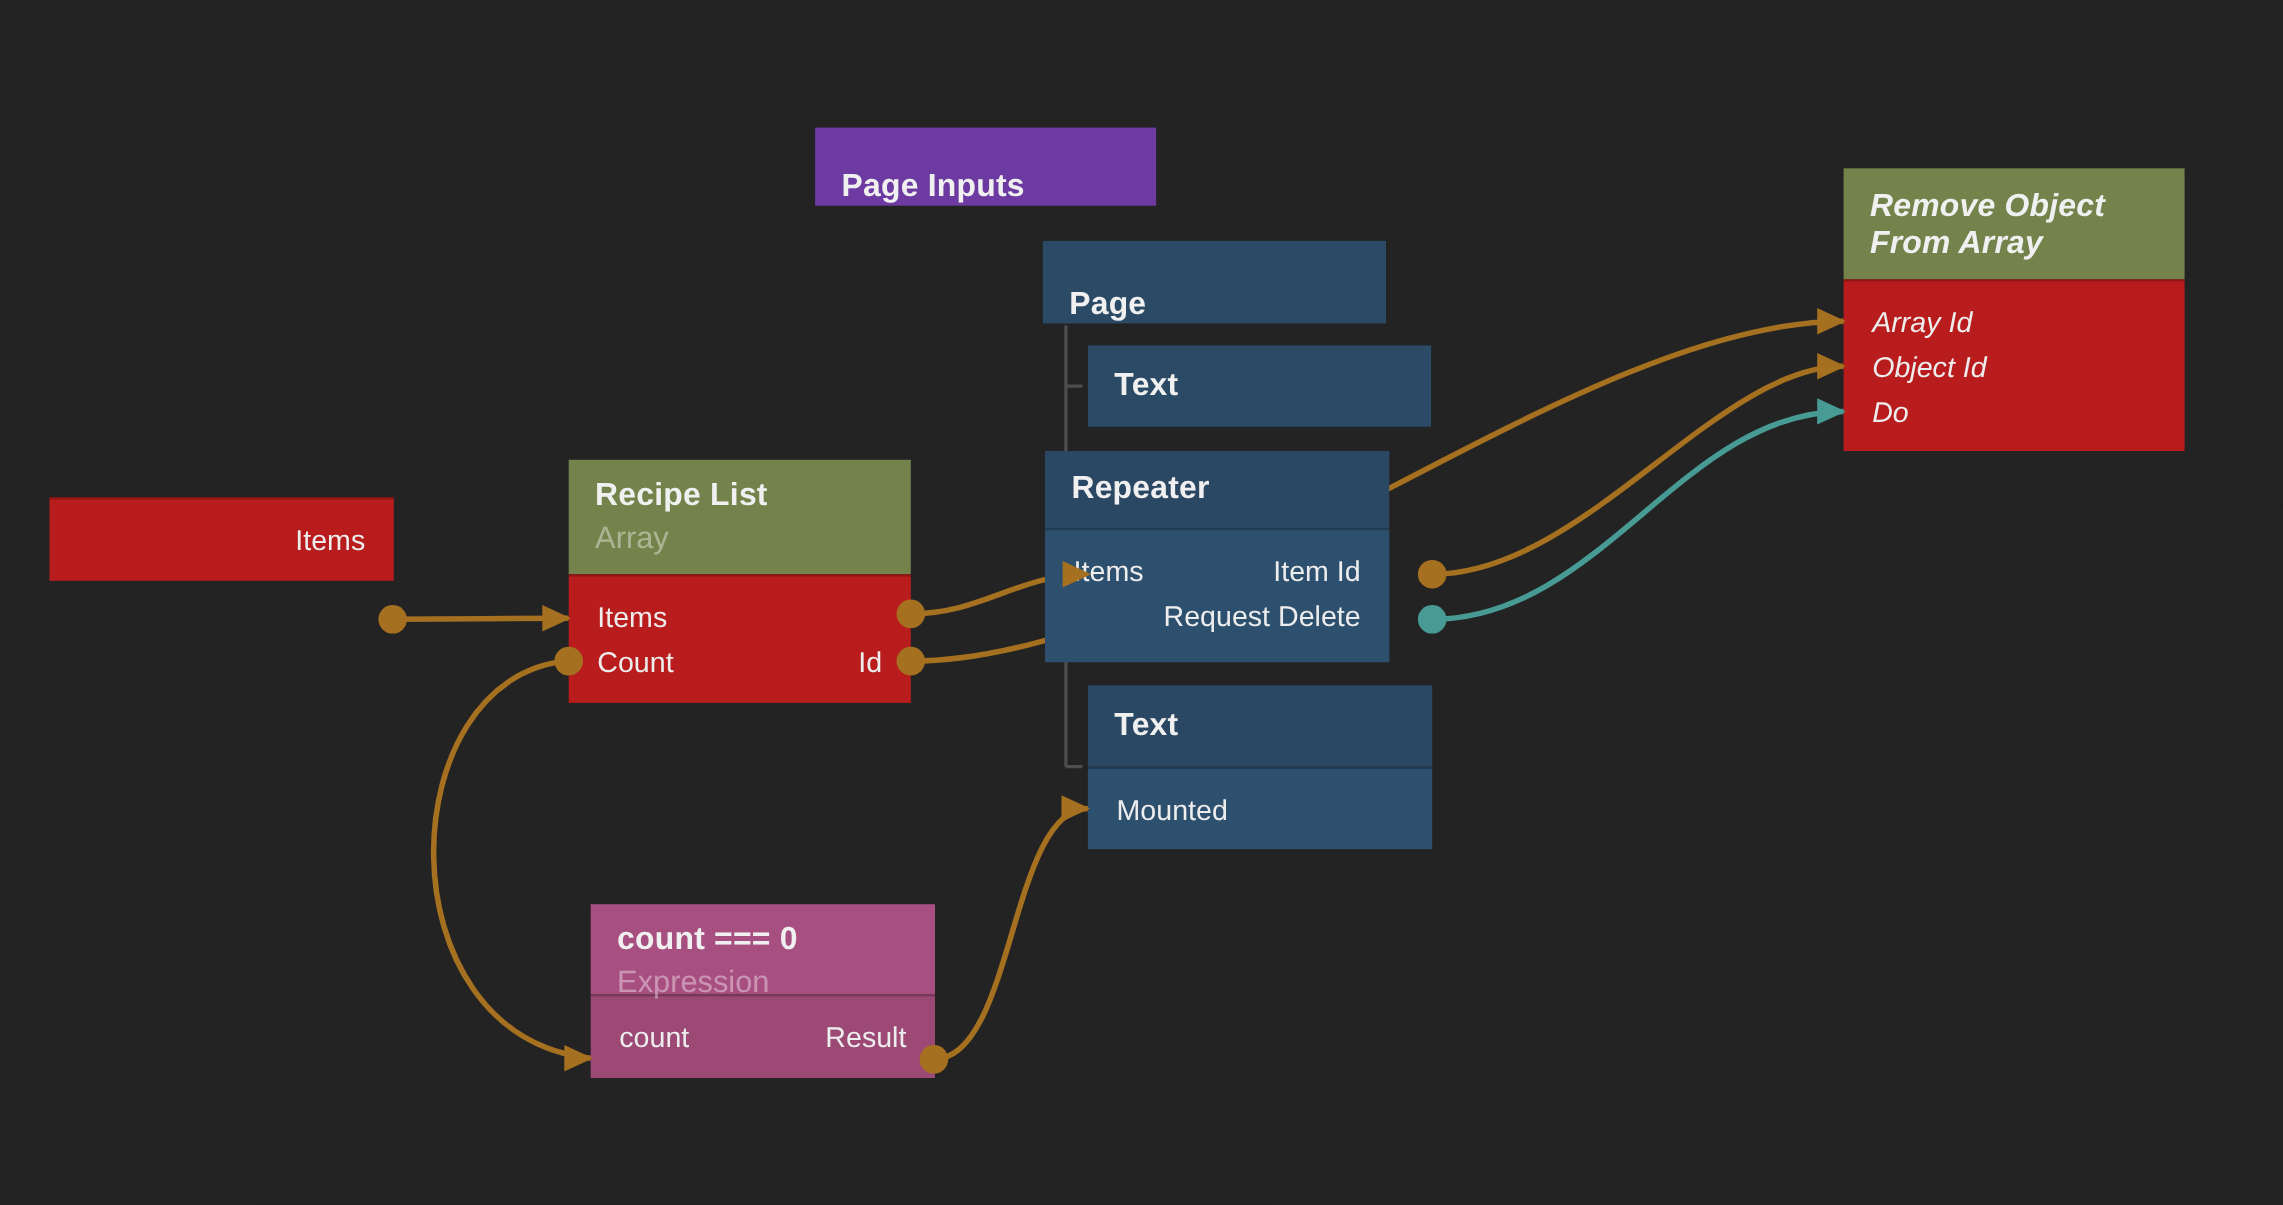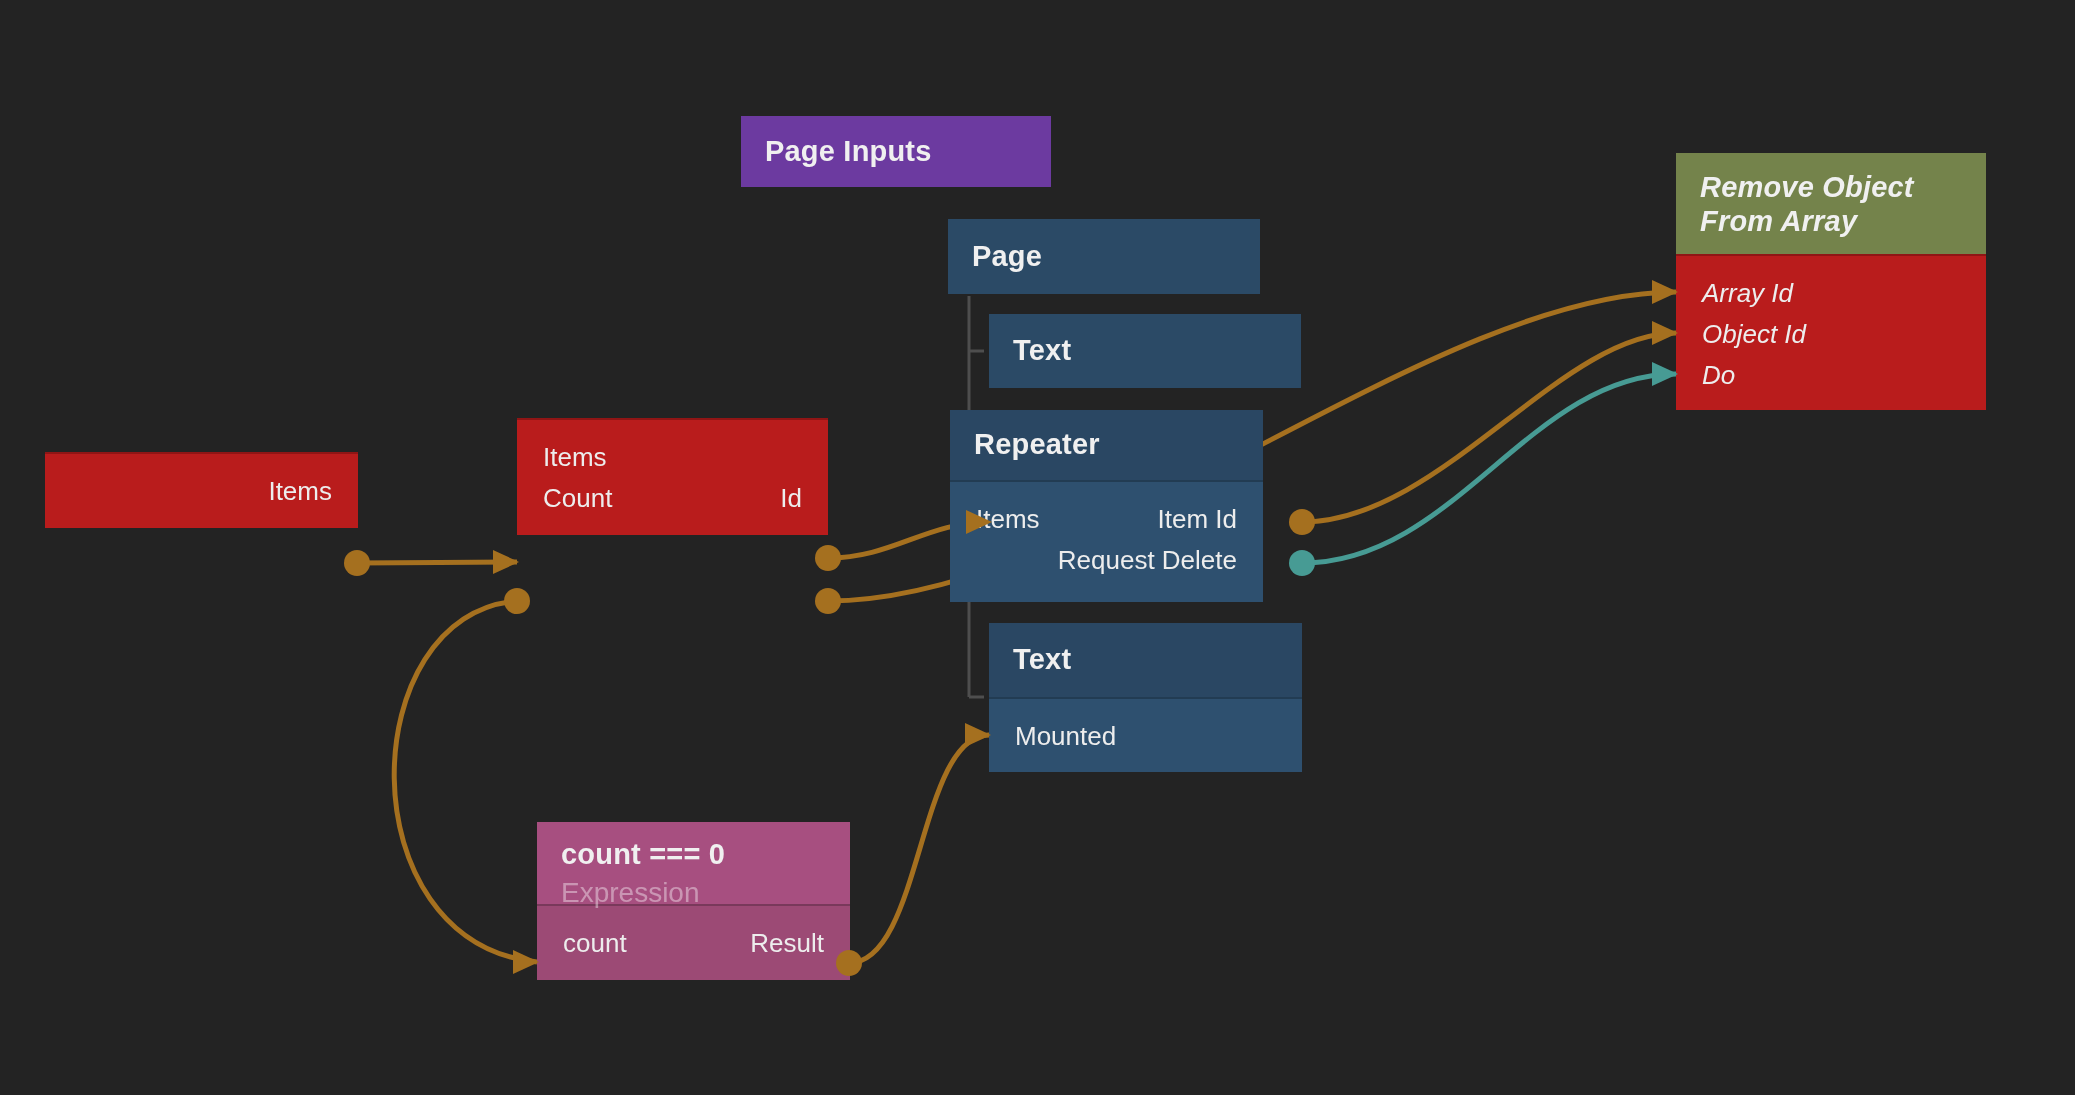--- a/index.html
+++ b/index.html
@@ -25,27 +25,27 @@
   .port-label.right{margin-left:auto;text-align:right;}
 
   
   .blue   .node-header{background:#2A4763;}
   .blue   .node-body  {background:#2E506F;border-top:2px solid rgba(0,0,0,0.25);}
   .blue.header-only .node-header{background:#2B4A66;}
   .green  .node-header{background:#74834B;}
   .green  .node-body  {background:#b91c1c;border-top:2px solid rgba(0,0,0,0.22);}
   .pink   .node-header{background:#A74F80;}
   .pink   .node-body  {background:#9C4A75;border-top:2px solid rgba(0,0,0,0.22);}
-  .purple .node-header{background:#6C3AA0;}
+  .purple .node-header{background:#6C3AA0;align-items:flex-end;}
 
   
   #node-page-inputs {left:741px; top:116px; width:310px;}
   #node-page-inputs  .node-header{height:71px;}
   #node-page        {left:948px; top:219px; width:312px;}
-  #node-page         .node-header{height:75px;}
+  #node-page         .node-header{height:75px;align-items:flex-end;}
   #node-text-1      {left:989px; top:314px; width:312px;}
   #node-text-1       .node-header{height:74px;}
   #node-repeater    {left:950px; top:410px; width:313px;}
   #node-repeater     .node-header{height:70px;}
   #node-repeater     .node-body{height:122px;}
   #node-text-2      {left:989px; top:623px; width:313px;}
   #node-text-2       .node-header{height:74px;}
   #node-text-2       .node-body{height:75px;}
   #node-static-array{left:45px;  top:452px; width:313px;}
   #node-static-array .node-header{height:74px;}
@@ -132,20 +132,24 @@
 
     <div class="node green" id="node-static-array">
       <div class="node-body">
         <div class="port-row">
           <span class="port-label right">Items</span>
         </div>
       </div>
     </div>
 
     <div class="node green" id="node-recipe-list">
+      <div class="node-header two-line">
+        <div class="node-title">Recipe List</div>
+        <div class="node-subtitle">Array</div>
+      </div>
       <div class="node-body">
         <div class="port-row">
           <span class="port-label left">Items</span>
         </div>
         <div class="port-row">
           <span class="port-label left">Count</span>
           <span class="port-label right">Id</span>
         </div>
       </div>
     </div>

